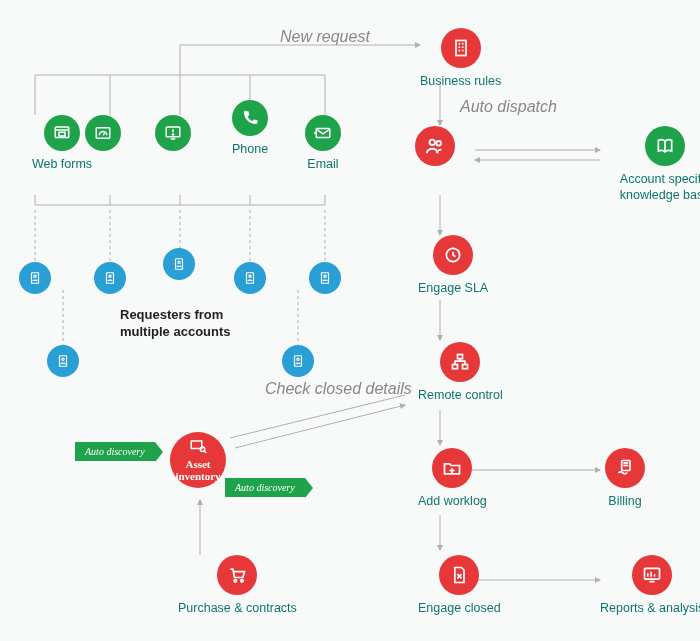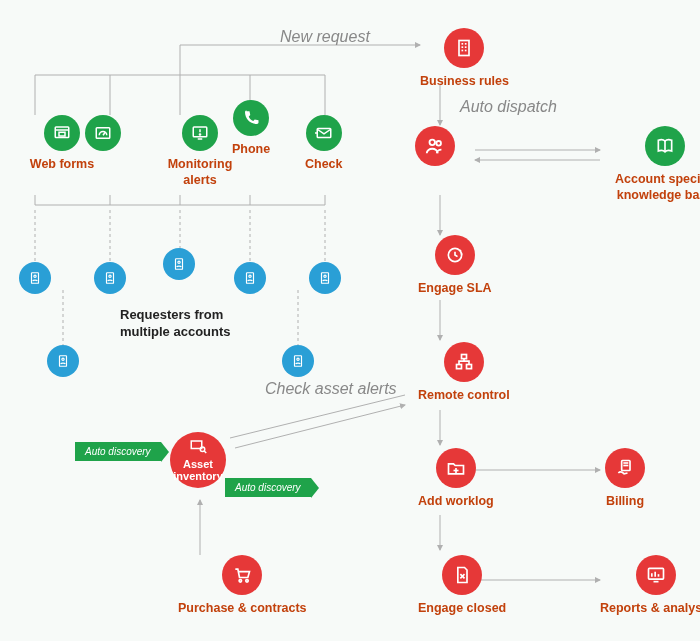--- a/index.html
+++ b/index.html
@@ -22,48 +22,49 @@
   }
   .circ {
     border-radius: 50%;
     display: flex;
     align-items: center;
     justify-content: center;
     color: #fff;
   }
   .c36 { width: 36px; height: 36px; }
   .c40 { width: 40px; height: 40px; }
-  .c56 { width: 56px; height: 56px; }
+  .c56 { width: 56px; height: 56px; font-family: Liberation Serif, serif; }
   .c32 { width: 32px; height: 32px; }
   .green { background: #1fa34a; }
   .red   { background: #e63838; }
   .blue  { background: #2a9fd6; }
   .lbl {
     font-size: 12.5px;
-    font-weight: 700;
-    color: #c2410c;
+    font-weight: 400;
+    color: #0f766e;
     margin-top: 6px;
     line-height: 1.25;
     white-space: nowrap;
   }
   .lbl.wrap { white-space: normal; width: 90px; }
   .lbl.wrap2 { white-space: normal; width: 120px; }
   .note {
     position: absolute;
     font-size: 16px;
     font-style: italic;
     color: #888;
   }
   .banner {
     position: absolute;
     background: #1fa34a;
     color: #fff;
     font-size: 10px;
     font-style: italic;
     padding: 4px 10px;
+    font-family: Liberation Serif, serif;
   }
   .banner::after {
     content: "";
     position: absolute;
     right: -8px;
     top: 0;
     border-top: 10px solid transparent;
     border-bottom: 10px solid transparent;
     border-left: 8px solid #1fa34a;
   }
@@ -171,41 +172,40 @@
 
 <div class="node" style="left:155px; top:115px;">
   <div class="circ c36 green">
     <svg width="18" height="18" viewBox="0 0 24 24" fill="none" stroke="#fff" stroke-width="2">
         <rect x="3" y="4" width="18" height="13" rx="1"></rect>
         <path d="M12 7v4"></path>
         <circle cx="12" cy="14" r="0.8" fill="#fff"></circle>
         <line x1="9" y1="20" x2="15" y2="20"></line>
       </svg>
   </div>
-  <div class="lbl wrap">Monitoring alerts</div>
 </div>
 
 <div class="node" style="left:232px; top:100px;">
   <div class="circ c36 green">
     <svg width="18" height="18" viewBox="0 0 24 24" fill="#fff">
         <path d="M6 2c-1 0-2 .9-2 2 0 9 7 16 16 16 1.1 0 2-1 2-2v-3l-5-1-2 2c-3-1-5-3-6-6l2-2-1-5H6z"></path>
       </svg>
   </div>
   <div class="lbl">Phone</div>
 </div>
 
 <div class="node" style="left:305px; top:115px;">
   <div class="circ c36 green">
     <svg width="18" height="18" viewBox="0 0 24 24" fill="none" stroke="#fff" stroke-width="2">
         <rect x="3" y="6" width="18" height="12" rx="1"></rect>
         <path d="M3 7l9 6 9-6"></path>
         <line x1="0" y1="12" x2="4" y2="12"></line>
       </svg>
   </div>
-  <div class="lbl">Check</div>
+  <div class="lbl">Email</div>
 </div>
 
 <div class="node" style="left:94px; top:262px;">
   <div class="circ c32 blue">
     <svg width="14" height="14" viewBox="0 0 24 24" fill="none" stroke="#fff" stroke-width="2">
         <rect x="6" y="3" width="12" height="18" rx="1"></rect>
         <circle cx="12" cy="9" r="2"></circle>
         <path d="M8 17c1-2 7-2 8 0"></path>
       </svg>
   </div>
@@ -322,21 +322,21 @@
     <svg width="20" height="20" viewBox="0 0 24 24" fill="none" stroke="#fff" stroke-width="2">
         <rect x="9" y="3" width="6" height="5"></rect>
         <rect x="3" y="15" width="6" height="5"></rect>
         <rect x="15" y="15" width="6" height="5"></rect>
         <path d="M12 8v3M12 11h-6v4M12 11h6v4"></path>
       </svg>
   </div>
   <div class="lbl">Remote control</div>
 </div>
 
-<div class="note" style="left:265px; top:380px;">Check asset alerts</div>
+<div class="note" style="left:265px; top:380px;">Check closed details</div>
 
 <div class="node" style="left:170px; top:432px;">
   <div class="circ c56 red" style="flex-direction:column;">
     <svg width="20" height="18" viewBox="0 0 24 24" fill="none" stroke="#fff" stroke-width="2">
         <rect x="3" y="4" width="14" height="10"></rect>
         <circle cx="18" cy="15" r="3"></circle>
         <line x1="20" y1="17" x2="23" y2="20"></line>
       </svg>
     <div class="large-lbl">Asset inventory</div>
   </div>

